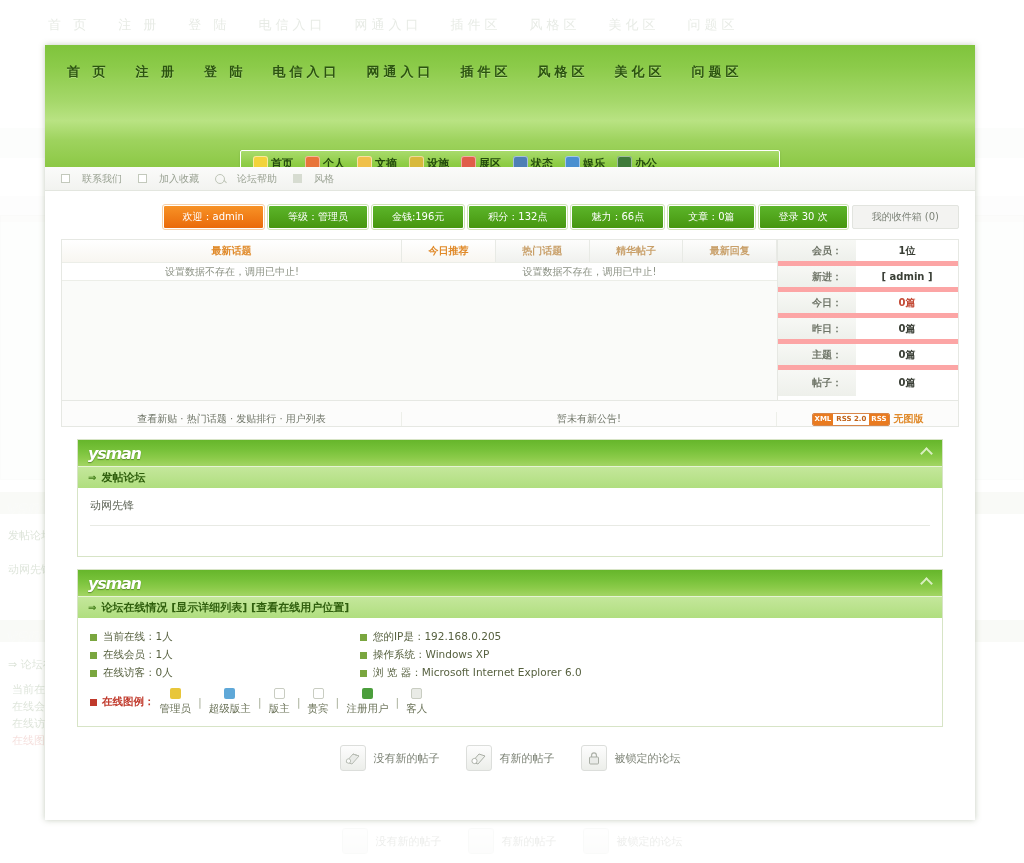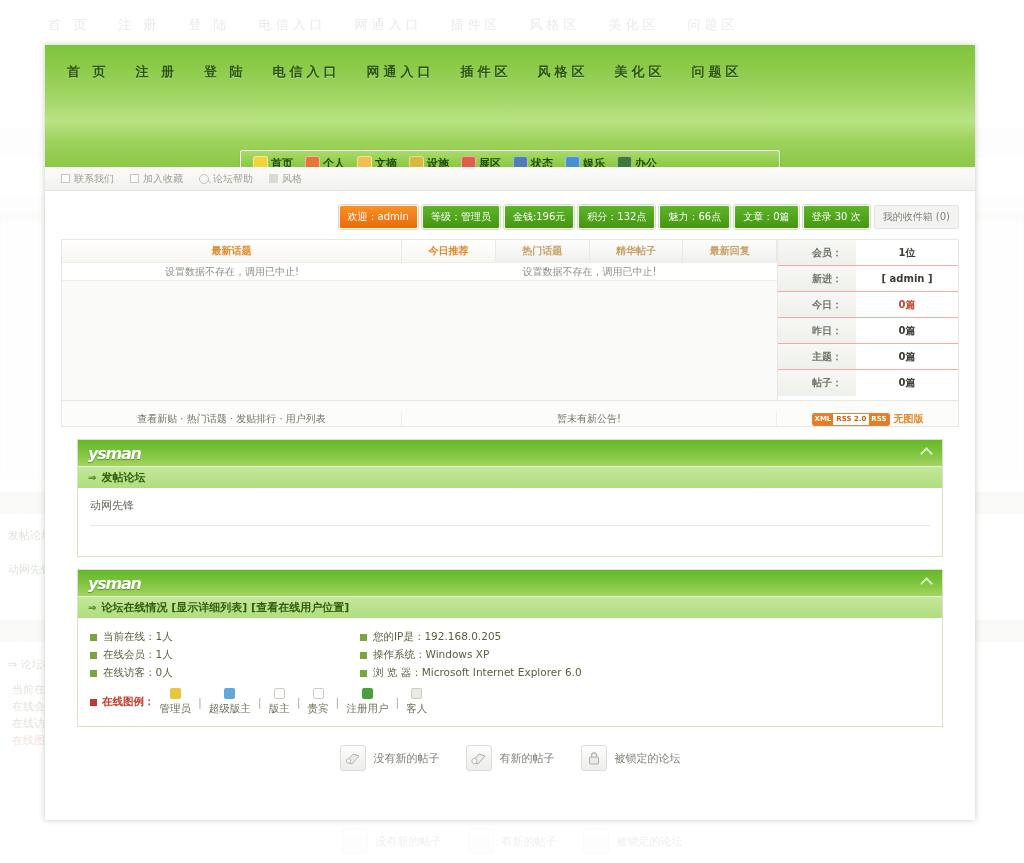--- a/index.html
+++ b/index.html
@@ -78,32 +78,32 @@
   }
   .ib .lbl { font-size: 11px; color: #234a0d; font-weight: bold; white-space: nowrap; }
 
   
   .subbar {
     height: 24px; background: linear-gradient(180deg,#fbfbfa 0%,#f2f3f0 100%);
     border-bottom: 1px solid #e3e6df;
     display: flex; align-items: center; padding-left: 16px; gap: 16px;
     position: relative;
   }
-  .subbar .sb { display: flex; align-items: center; gap: 4px; font-size: 10px; color: #9aa293; cursor: pointer; }
+  .subbar .sb { display: flex; align-items: center; gap: 12px; font-size: 10px; color: #9aa293; cursor: pointer; }
   .sb .box { width: 9px; height: 9px; border: 1px solid #c3c9bc; background: #fff; display: inline-block; }
   .sb .mag { width: 10px; height: 10px; border: 1.4px solid #bfc6b8; border-radius: 50%; display:inline-block; position: relative;}
   .sb .mag:after { content:''; position:absolute; width:4px; height:1.4px; background:#bfc6b8; transform: rotate(45deg); right:-3px; bottom:0px;}
   .sb .sw { width: 9px; height: 9px; background: #d7dcd1; display:inline-block; }
 
   .body-area { padding: 14px 16px 0 16px; background: #fff; position: relative; }
 
   
   .userstrip { display: flex; justify-content: flex-end; align-items: center; gap: 4px; margin-bottom: 10px; }
   .chip {
-    font-size: 10px; color: #fff; padding: 4px 8px; border-radius: 2px;
+    font-size: 10px; color: #fff; padding: 4px 19px; border-radius: 2px;
     background: linear-gradient(180deg,#5cb52a 0%,#46960f 100%);
     border: 1px solid #ffffff; outline: 1px solid #cfe3b6;
     white-space: nowrap; cursor: pointer;
   }
   .chip.orange { background: linear-gradient(180deg,#f79226 0%,#ea6a0a 100%); outline-color:#f6d0a8; }
   .chip.plain { background: #f3f3f1; color: #7d8378; border:1px solid #e2e4df; outline:none; }
 
   
   .mainrow { display: flex; gap: 0; }
   .leftpanel { flex: 1 1 auto; border: 1px solid #e6e8e3; border-right: none; background:#fafbf9; }
@@ -121,21 +121,21 @@
 
   .tabcontent {
     display: flex; height: 18px; align-items: center;
     border-top: 1px solid #eceee8; background: #fff;
   }
   .tc-cell { flex: 0 0 340px; text-align: center; font-size: 10px; color: #8d9386; }
   .tc-cell2 { flex: 1 1 auto; text-align: center; font-size: 10px; color: #8d9386; }
   .panel-fill { height: 120px; background: #fafbf9; border-top: 1px solid #eceee8;}
 
   
-  .strow { display: flex; height: 26px; align-items: center; border-bottom: 1px solid #fca5a5; }
+  .strow { display: flex; height: 26px; align-items: center; border-bottom: 5px solid #fca5a5; }
   .strow:last-child { border-bottom: none; }
   .stlbl { flex: 0 0 78px; text-align: right; padding-right: 14px; font-size: 10px; color: #6f7568; font-weight: bold;
            background: linear-gradient(180deg,#f7f8f5,#eef0eb); height: 100%; display: flex; align-items:center; justify-content:flex-end;}
   .stval { flex: 1 1 auto; text-align: center; font-size: 10px; color: #3a3f36; font-weight: bold; }
   .stval.red { color: #c34a36; }
 
   
   .footstrip { display: flex; border: 1px solid #e6e8e3; border-top: none; height: 26px; align-items: flex-end; background:#fcfcfb;}
   .fs-left { flex: 0 0 340px; display:flex; align-items:center; justify-content:center; font-size: 10px; color: #6f7568; border-right: 1px solid #edefe9; cursor:pointer;}
   .fs-mid { flex: 1 1 auto; display:flex; align-items:center; justify-content:center; font-size: 10px; color: #6f7568; }

